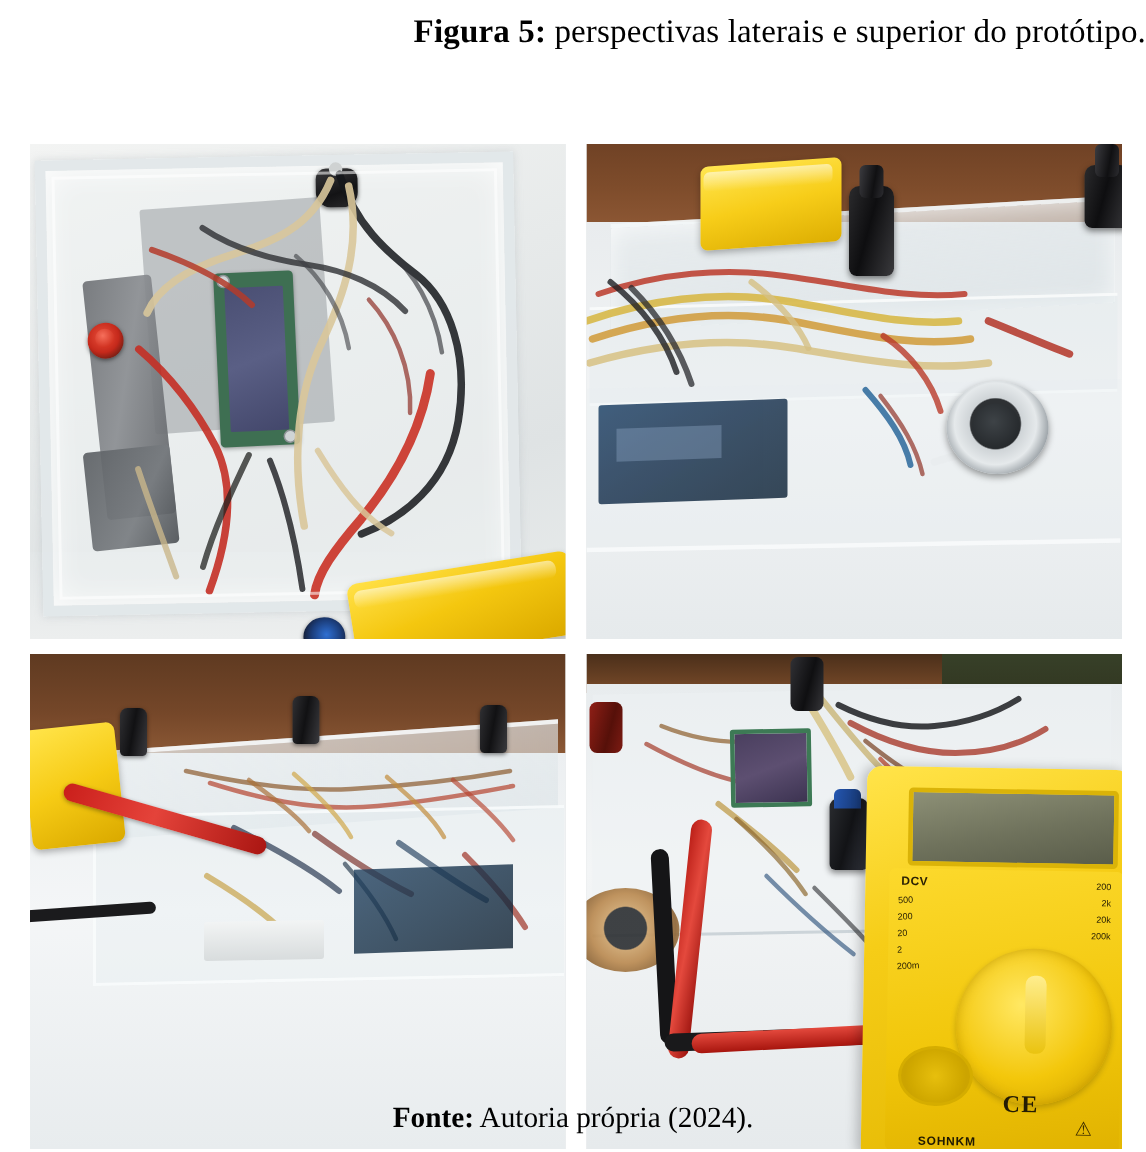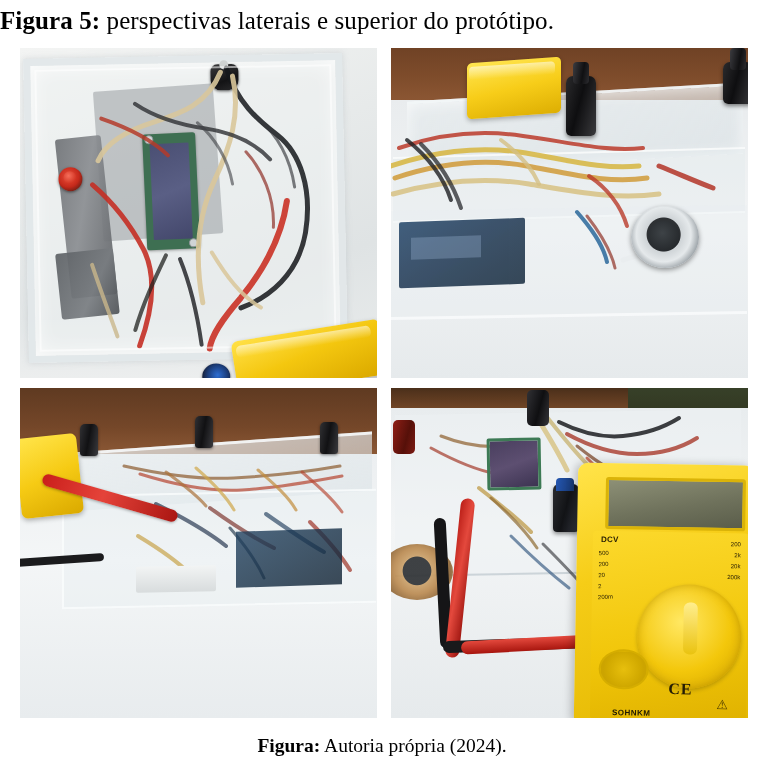--- a/index.html
+++ b/index.html
@@ -23,22 +23,22 @@
     position: relative;
     background: #ffffff;
   }
 
   
   .figure-caption {
     position: absolute;
     top: 8px;
     left: 0;
     width: 764px;
-    text-align: left;
-    font-size: 25px;
+    text-align: right;
+    font-size: 22px;
     line-height: 26px;
     letter-spacing: .1px;
     white-space: nowrap;
   }
   .figure-caption .lead {
     font-weight: bold;
   }
 
   
   .figure-source {
@@ -62,20 +62,21 @@
     left: 20px;
     width: 728px;
     height: 670px;
   }
   .photo {
     position: absolute;
     width: 357px;
     height: 330px;
     overflow: hidden;
     background: #d9dde0;
+    margin-top: 48px;
   }
   .photo.tl { left: 0;   top: 0; }
   .photo.tr { left: 371px; top: 0; }
   .photo.bl { left: 0;   top: 340px; }
   .photo.br { left: 371px; top: 340px; }
 
   .photo-inner {
     position: absolute;
     inset: 0;
     filter: blur(.25px) saturate(1.02);
@@ -742,16 +743,16 @@
             <div class="p4-dmm-warn">⚠</div>
             <div class="p4-dmm-brand">SOHNKM</div>
           </div>
         </div>
       </div>
     </div>
 
   </div>
 
   <div class="figure-source">
-    <span class="lead">Figura:</span><span> Autoria própria (2024).</span>
+    <span class="lead">Fonte:</span><span> Autoria própria (2024).</span>
   </div>
 
 </div>
 
 </body></html>

